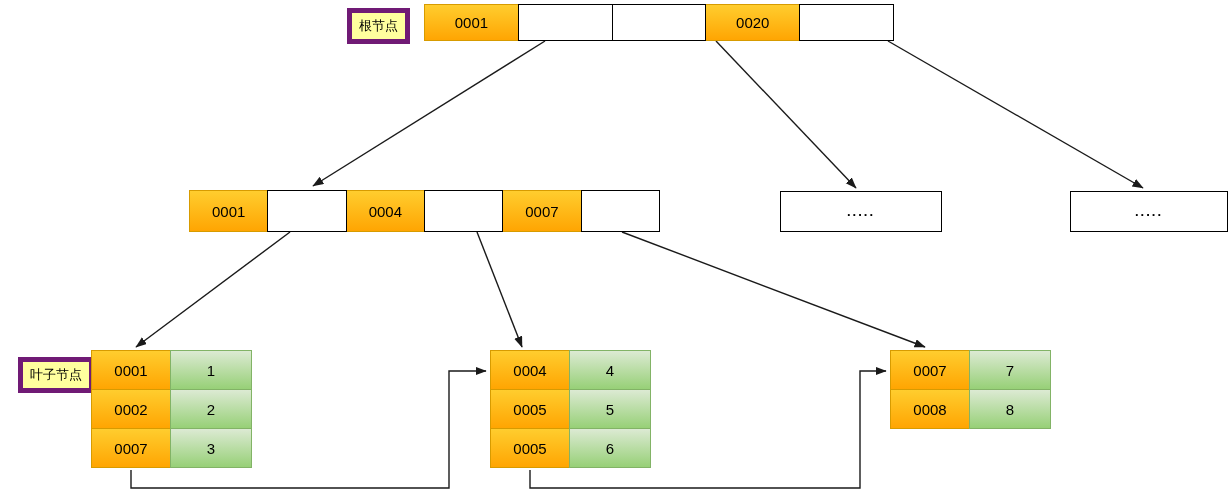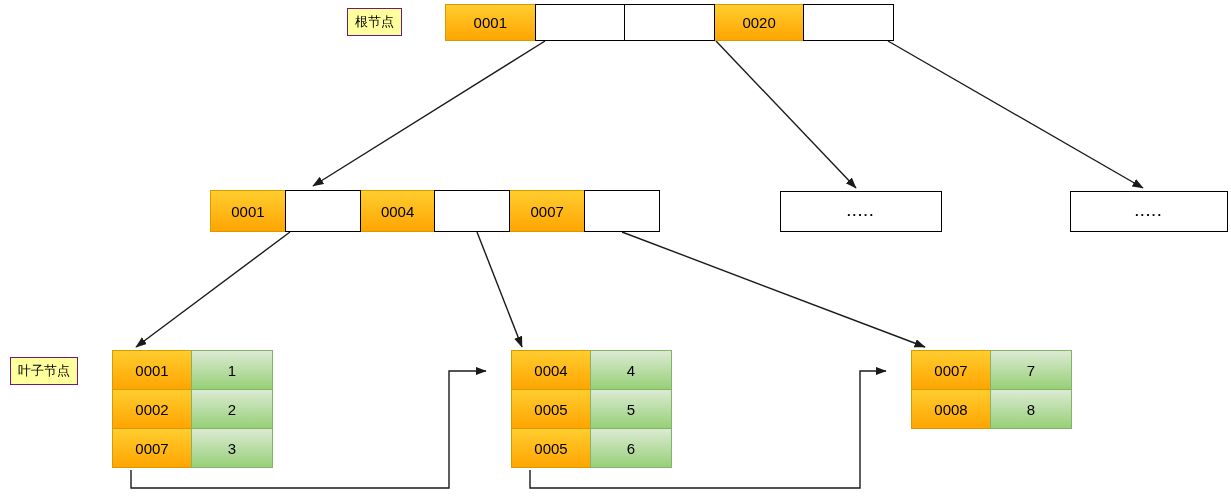--- a/index.html
+++ b/index.html
@@ -6,21 +6,21 @@
   .canvas {
     position:relative; width:1231px; height:499px; background:#ffffff;
     font-family:"Liberation Sans", sans-serif; color:#000; overflow:hidden;
   }
   svg.arrows { position:absolute; left:0; top:0; width:1231px; height:499px; }
 
   
   .node { position:absolute; display:flex; }
   .cell {
     flex:1 1 0; display:flex; align-items:center; justify-content:center;
-    font-size:15px; box-sizing:border-box;margin-left:21px;
+    font-size:15px; box-sizing:border-box;
   }
   .cell + .cell { margin-left:-1px; }
   .key {
     background:linear-gradient(#ffcd2e,#ffa502);
     border:1px solid #d79b00;
   }
   .ptr {
     background:#ffffff;
     border:1px solid #000000;
     z-index:1;
@@ -40,21 +40,21 @@
   .leaf .cell { font-size:15px; }
   .leaf .kcol { width:80px; flex:none; }
   .leaf .vcol { width:82px; flex:none; }
   .val {
     background:linear-gradient(#dcead3,#97d077);
     border:1px solid #82b366;
   }
 
   
   .tag {
-    position:absolute; background:#ffff9e; border:1px solid #701a75;
+    position:absolute; background:#ffff9e; border:5px solid #701a75;
     font-size:13px; padding:4px 7px; white-space:nowrap; box-sizing:border-box;
   }
 </style>
 </head>
 <body>
 
 <div class="canvas">
 
   <svg class="arrows" viewBox="0 0 1231 499" xmlns="http://www.w3.org/2000/svg">
     <defs>
@@ -89,21 +89,21 @@
     <div class="cell ptr"></div>
     <div class="cell key">0004</div>
     <div class="cell ptr"></div>
     <div class="cell key">0007</div>
     <div class="cell ptr"></div>
   </div>
 
   <div class="dots-box" style="left:780px; top:191px; width:162px; height:41px;">.....</div>
   <div class="dots-box" style="left:1070px; top:191px; width:158px; height:41px;">.....</div>
 
-  <div class="tag" style="left:10px; top:357px;">叶子节点</div>
+  <div class="tag" style="left:18px; top:357px;">叶子节点</div>
 
   <div class="leaf" style="left:91px; top:350px;">
     <div class="leaf-row">
       <div class="cell key kcol">0001</div>
       <div class="cell val vcol">1</div>
     </div>
     <div class="leaf-row">
       <div class="cell key kcol">0002</div>
       <div class="cell val vcol">2</div>
     </div>

